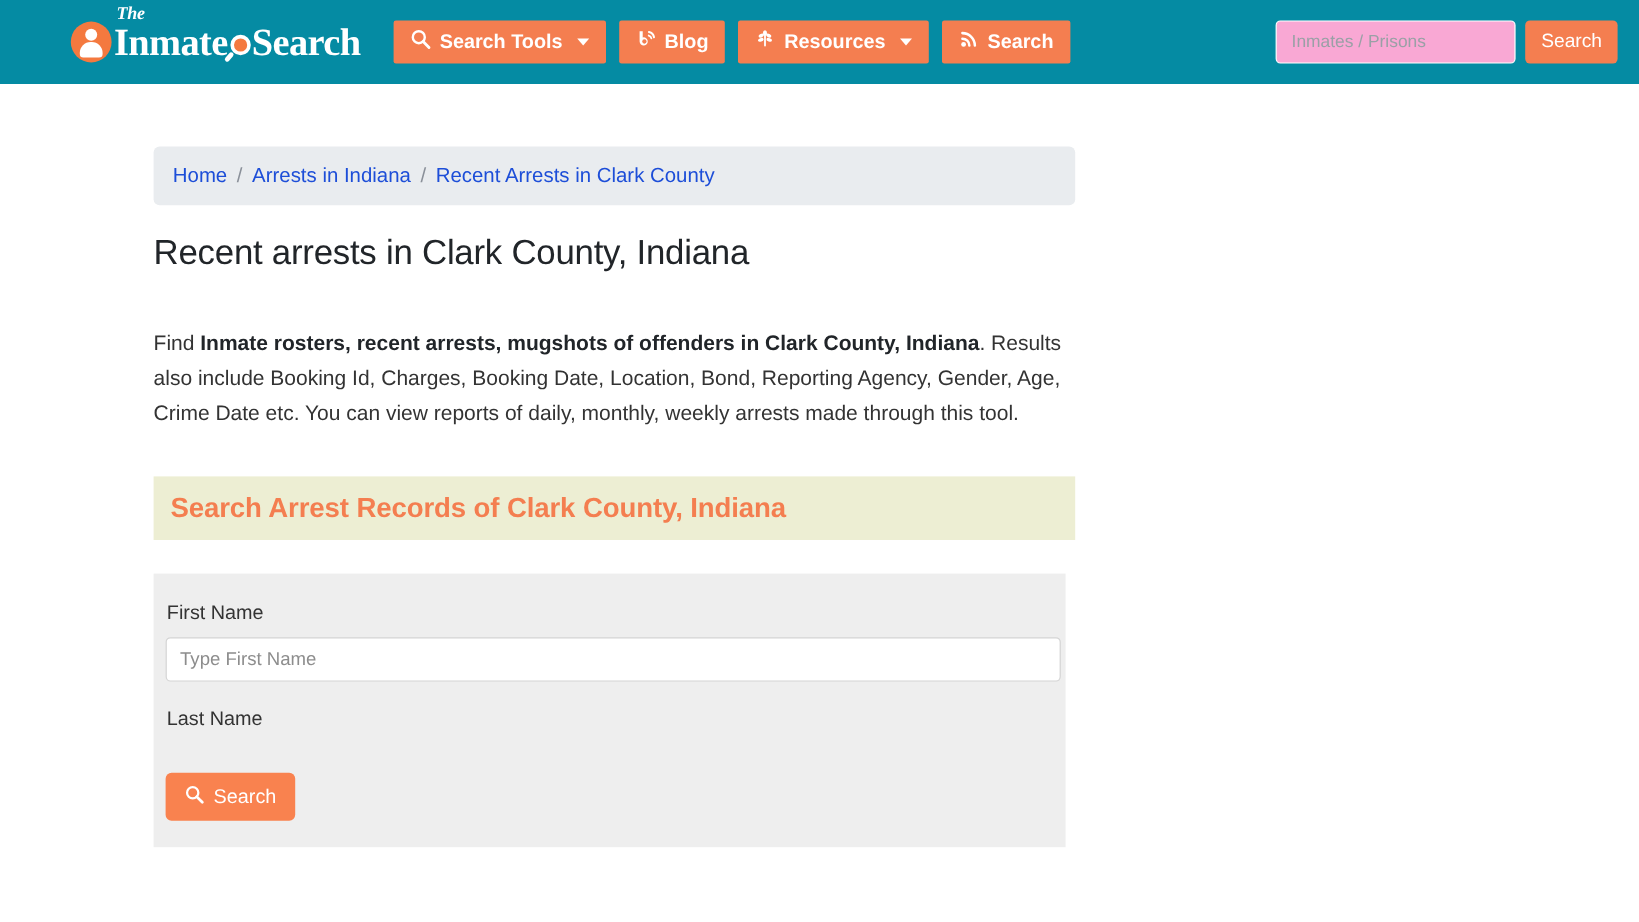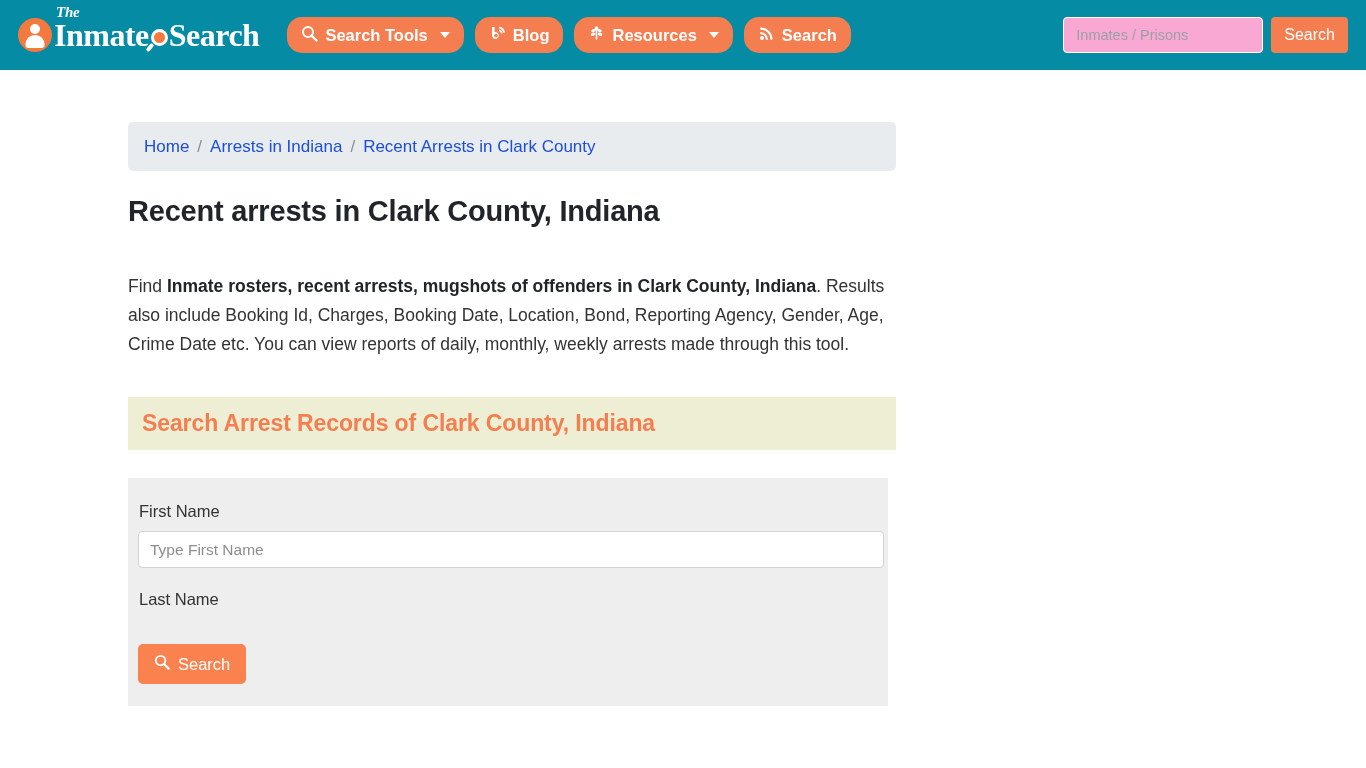--- a/index.html
+++ b/index.html
@@ -14,20 +14,21 @@
   }
 
   
   .site-header {
     position: relative;
     width: 1366px;
     height: 70px;
     background: #058ba3;
     display: flex;
     align-items: center;
+    padding-left: 41px;
   }
   .brand {
     display: flex;
     align-items: center;
     margin-left: 18px;
     text-decoration: none;
     user-select: none;
   }
   .brand-mark {
     width: 34px;
@@ -112,21 +113,21 @@
     gap: 11px;
     margin-left: 28px;
   }
   .nav-btn {
     display: inline-flex;
     align-items: center;
     gap: 7px;
     background: #f47e50;
     color: #ffffff;
     border: none;
-    border-radius: 15px;
+    border-radius: 2px;
     height: 36px;
     padding: 0 14px;
     font-size: 16.5px;
     font-weight: 700;
     cursor: pointer;
     white-space: nowrap;
     font-family: "Liberation Sans", sans-serif;
   }
   .caret {
     width: 0;
@@ -188,21 +189,21 @@
     color: #6c757d;
   }
   .breadcrumb a {
     color: #1d4ed8;
     text-decoration: none;
   }
   .bc-sep { margin: 0 8px; color: #8a9099; }
 
   .page-title {
     font-size: 29px;
-    font-weight: 700;
+    font-weight: 400;
     color: #212529;
     margin: 24px 0 0 0;
     letter-spacing: -0.2px;
   }
 
   .intro {
     margin: 44px 0 0 0;
     font-size: 17.5px;
     line-height: 29px;
     color: #333333;

